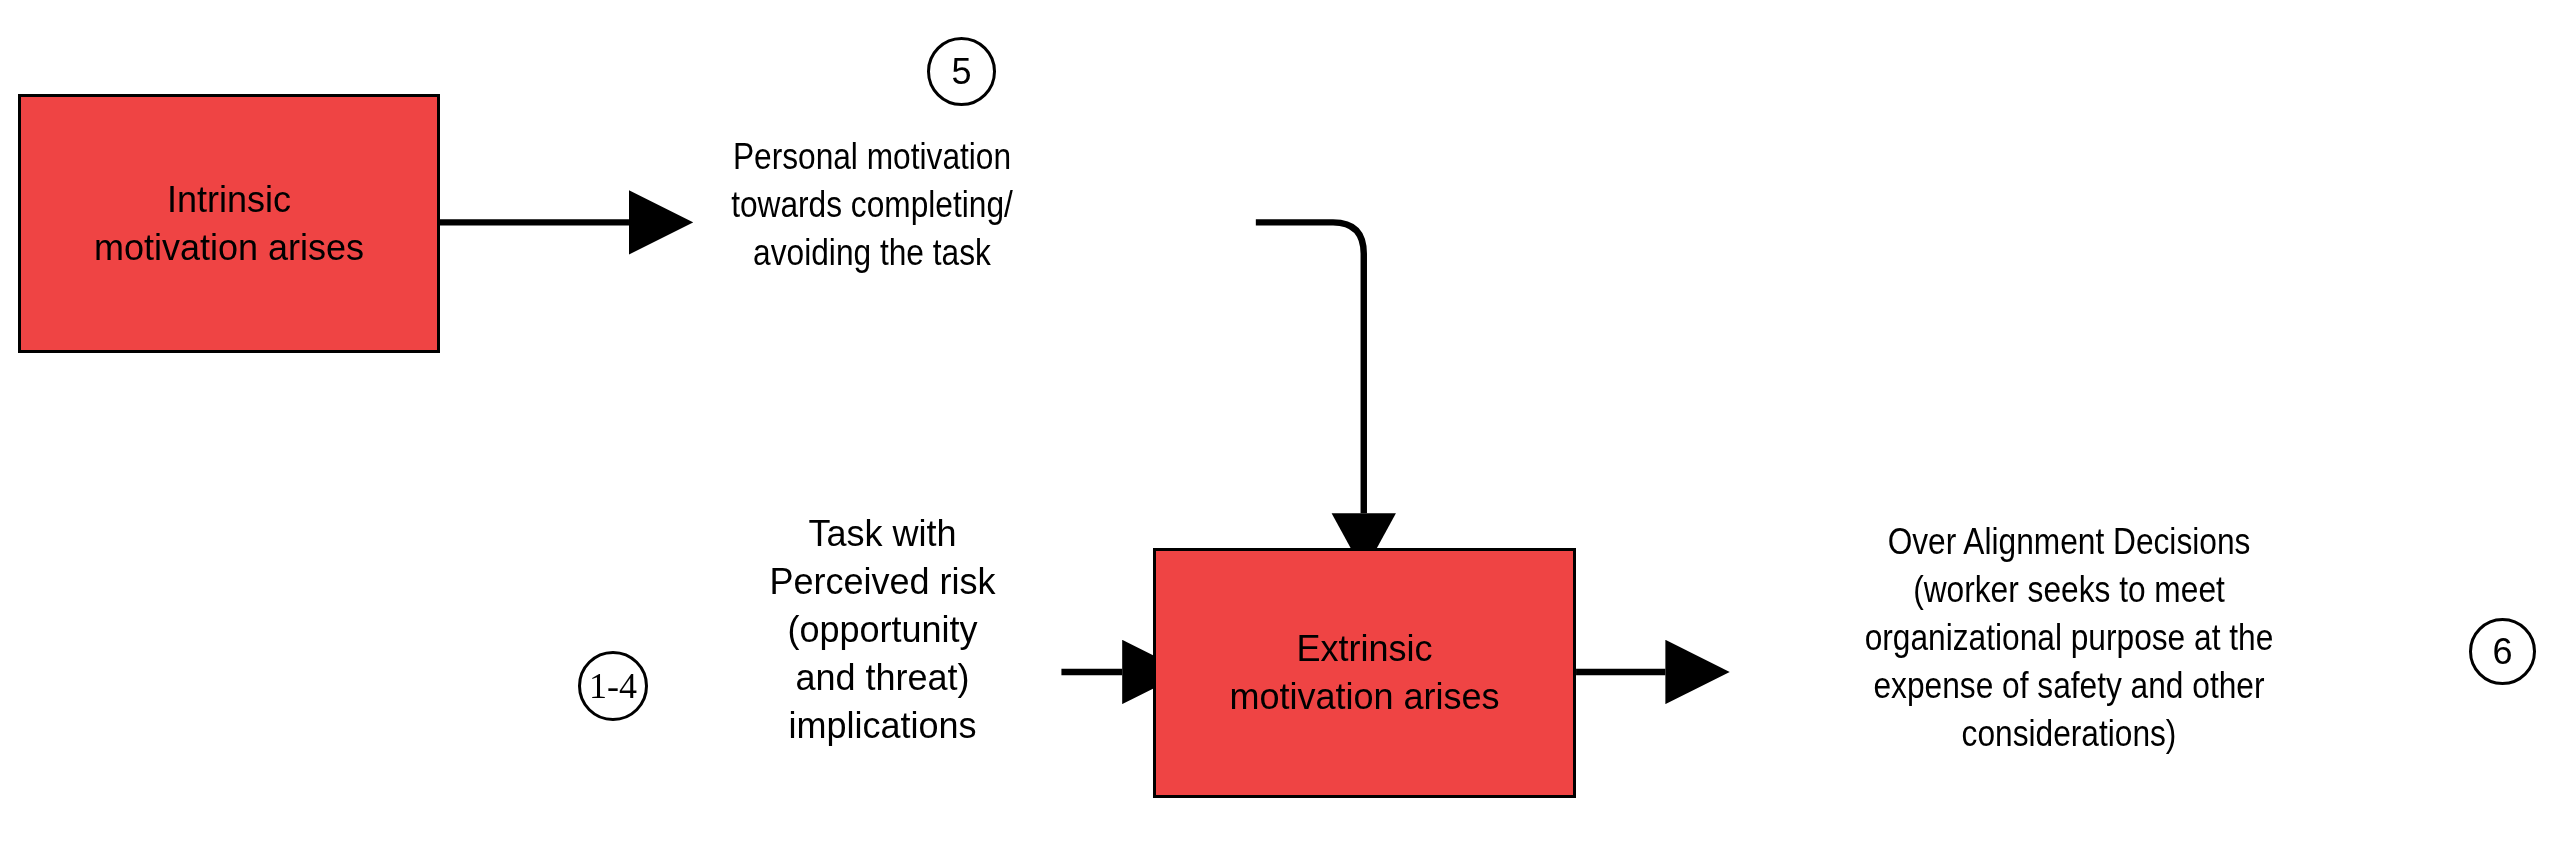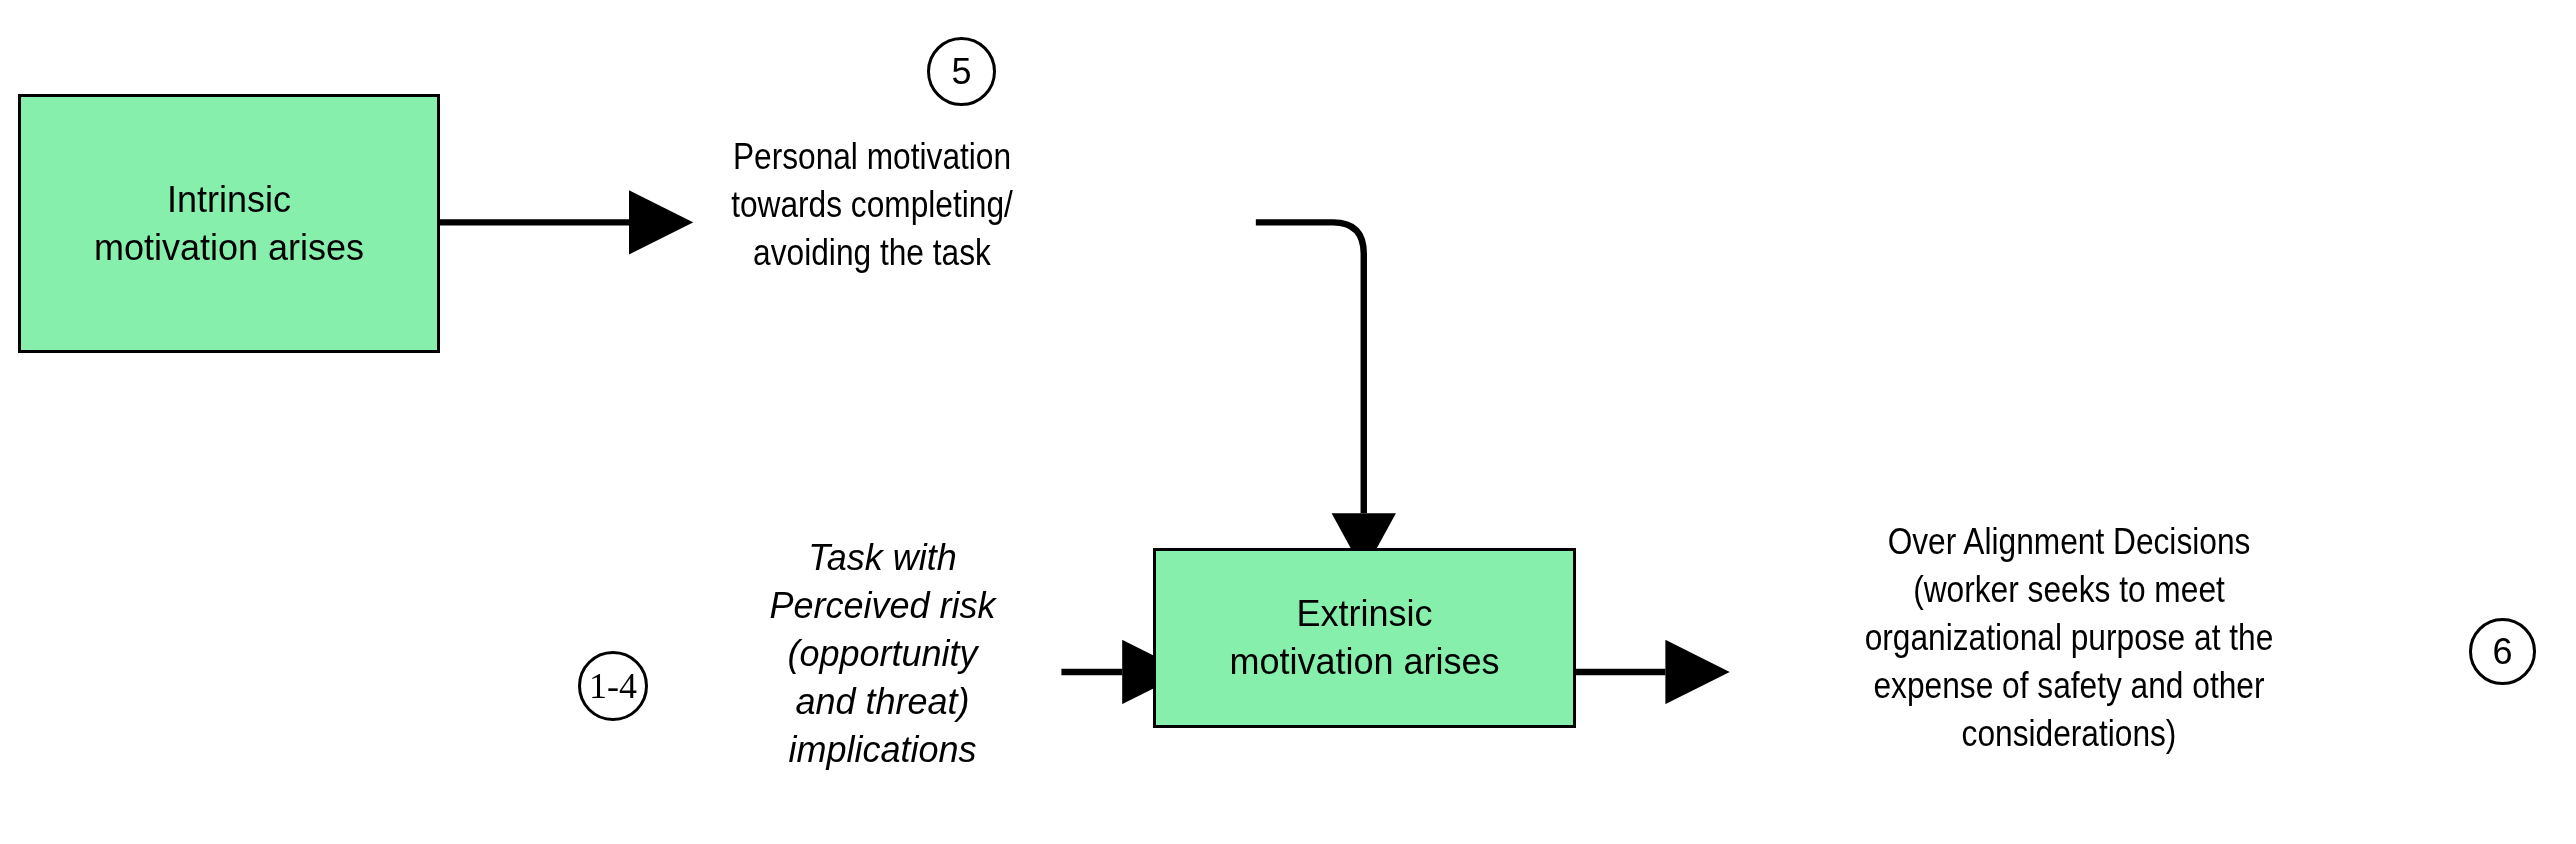--- a/index.html
+++ b/index.html
@@ -21,21 +21,21 @@
     left: 0;
     top: 0;
     width: 2576px;
     height: 845px;
     pointer-events: none;
   }
   .node-box {
     position: absolute;
     box-sizing: border-box;
     border: 3.6px solid #000000;
-    background: #86efac;
+    background: #ef4444;
     display: flex;
     align-items: center;
     justify-content: center;
     text-align: center;
   }
   .node-box .node-label {
     font-size: 36px;
     line-height: 1.32;
     letter-spacing: 0px;
     white-space: pre-line;
@@ -104,30 +104,30 @@
     <g>
       <line x1="2205" y1="940" x2="2330" y2="940" stroke="#000000" stroke-width="9" marker-end="url(#arrowhead-right)"></line>
     </g>
   </svg>
 
   <div class="node-box" style="left:18px; top:94px; width:422px; height:259px;">
     <span class="node-label">Intrinsic
 motivation arises</span>
   </div>
 
-  <div class="node-box" style="left:1153px; top:548px; width:423px; height:180px;justify-content:center;">
+  <div class="node-box" style="left:1153px; top:548px; width:423px; height:250px;justify-content:center;">
     <span class="node-label">Extrinsic
 motivation arises</span>
   </div>
 
   <div class="free-text narrow" style="left:686px; top:133px; width:372px;">Personal motivation
 towards completing/
 avoiding the task</div>
 
-  <div class="free-text wide" style="left:704px; top:534px; width:357px;font-style:italic;">Task with
+  <div class="free-text wide" style="left:704px; top:510px; width:357px;">Task with
 Perceived  risk
 (opportunity
 and threat)
 implications</div>
 
   <div class="free-text narrow" style="left:1708px; top:518px; width:722px;">Over Alignment Decisions
 (worker seeks to meet
 organizational purpose at the
 expense of safety and other
 considerations)</div>

